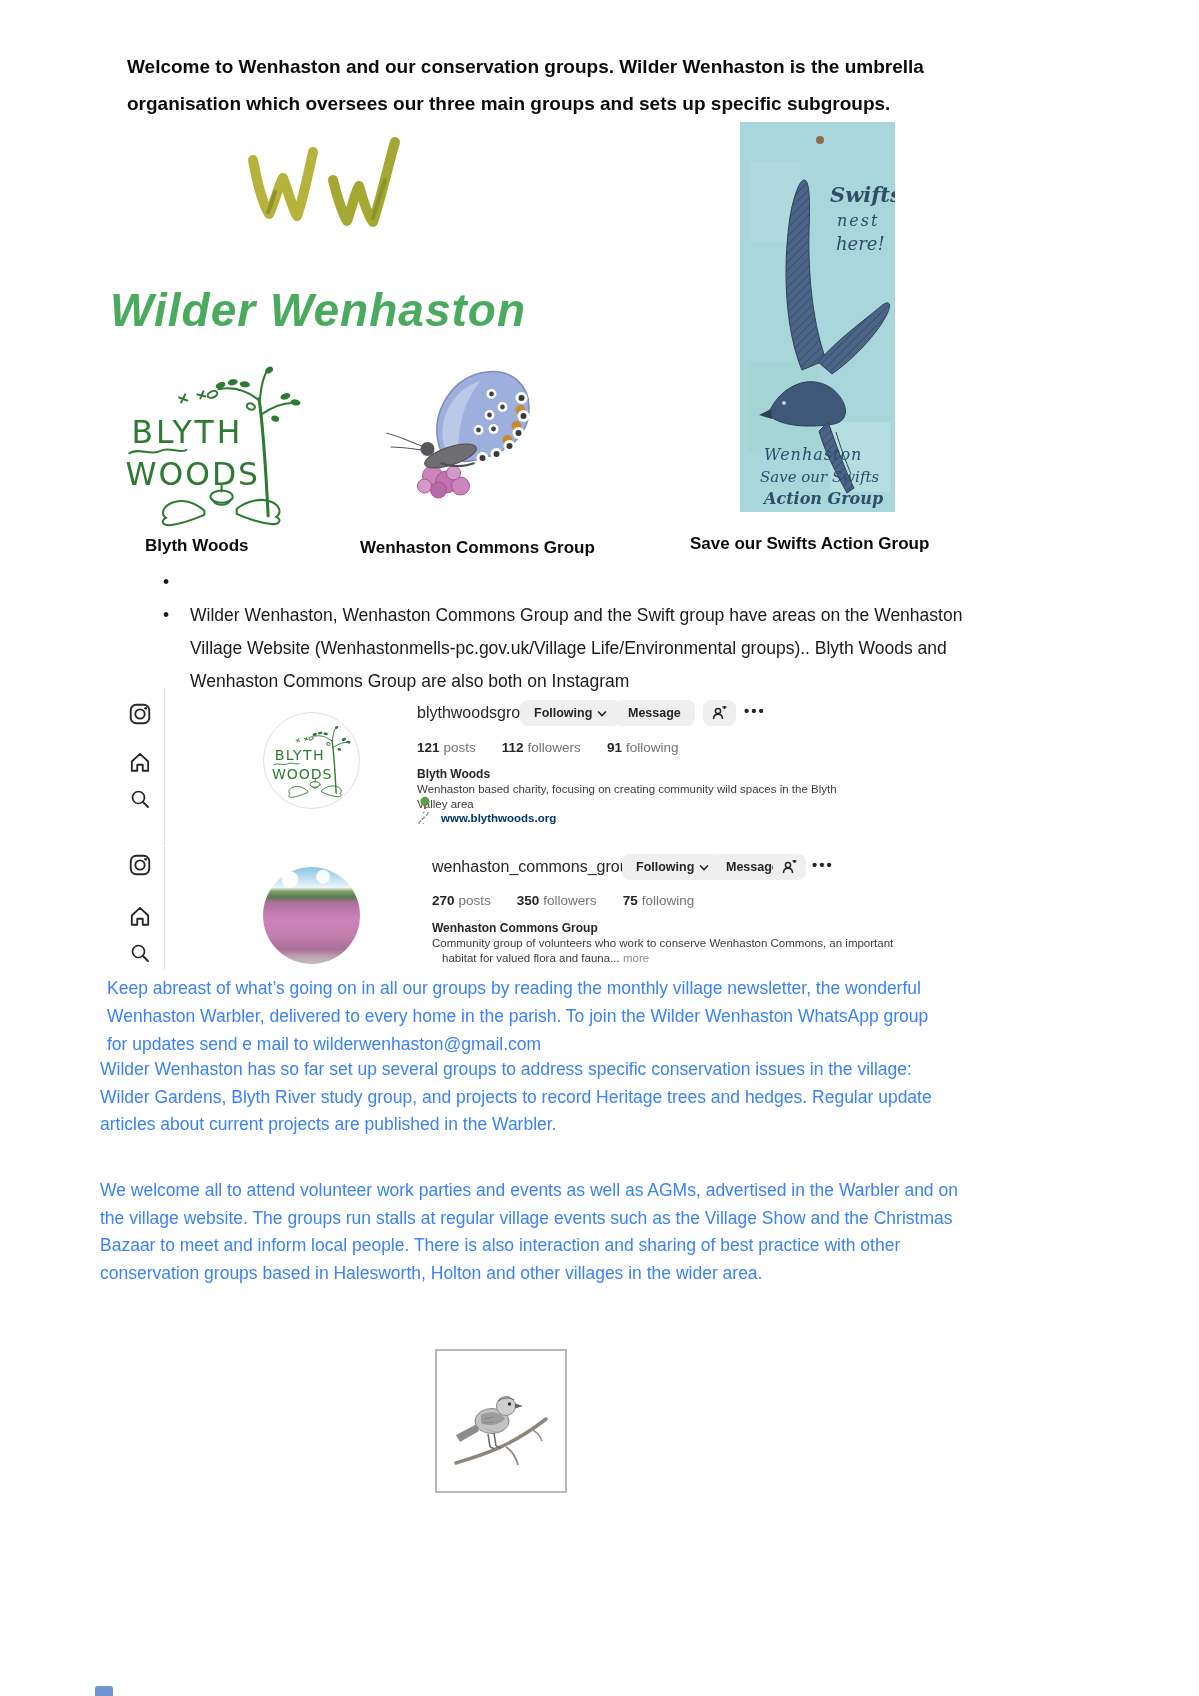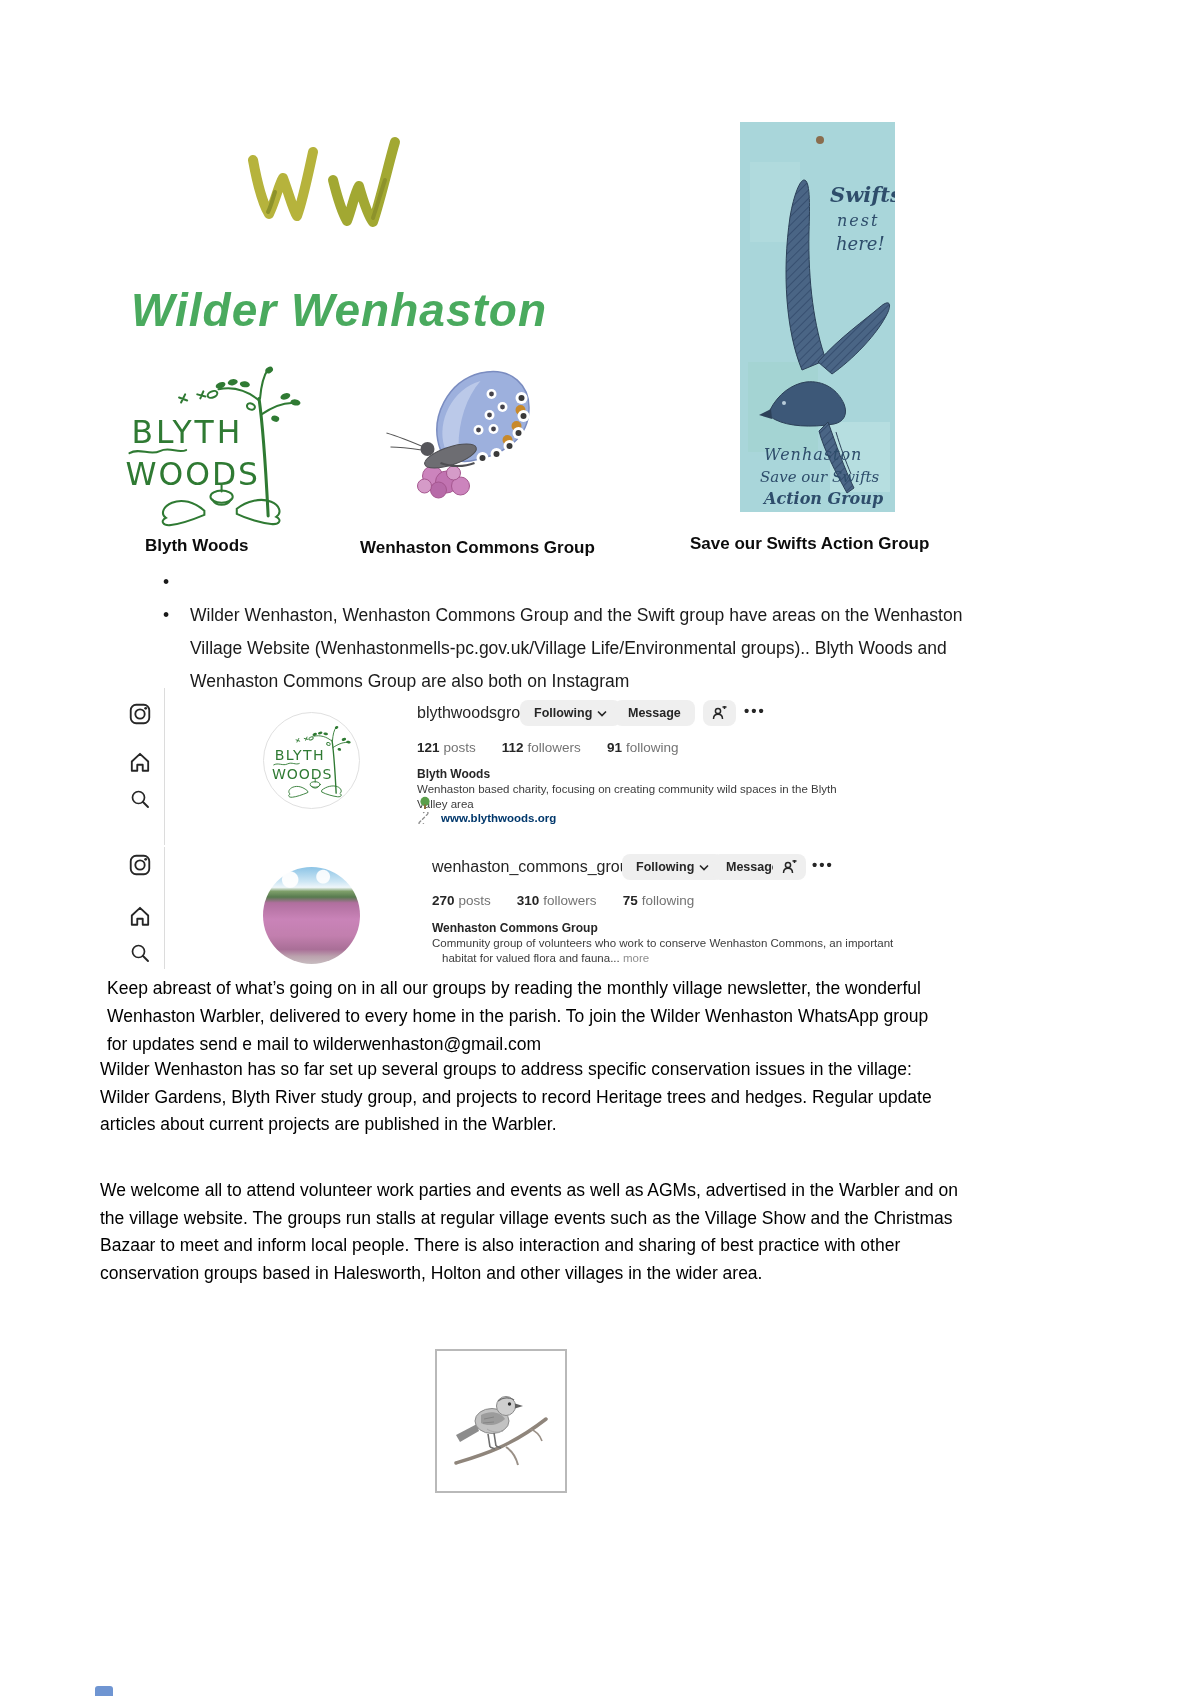--- a/index.html
+++ b/index.html
@@ -5,21 +5,21 @@
   html,body{margin:0;padding:0;background:#e8e8e8;}
   #page{position:relative;width:1199px;height:1696px;background:#ffffff;margin:0 auto;
         font-family:"Liberation Sans",sans-serif;color:#111;overflow:hidden;}
   .abs{position:absolute;}
   .intro{font-size:19px;font-weight:bold;line-height:37px;color:#0c0c0c;}
   .green-heading{font-size:46px;font-weight:bold;font-style:italic;color:#4aaa5e;letter-spacing:1px;}
   .caption{font-size:17px;font-weight:bold;color:#0c0c0c;}
   .bullets{font-size:17.5px;line-height:33px;color:#1a1a1a;}
   .bullets .li{display:flex;}
   .bullets .dot{width:27px;flex:0 0 27px;}
-  .para{font-size:17.5px;line-height:27.5px;color:#000000;}
+  .para{font-size:17.5px;line-height:27.5px;color:#3b82f6;}
   
   .ig-user{font-size:16px;color:#262626;}
   .pill{display:inline-flex;align-items:center;gap:5px;background:#efefef;border-radius:8px;
         font-weight:700;font-size:12.5px;color:#262626;padding:6px 14px;cursor:pointer;}
   .pill-sq{padding:6px 9px;}
   .dots{font-size:15px;font-weight:700;color:#262626;letter-spacing:2px;}
   .stats{display:flex;gap:26px;font-size:13.5px;color:#262626;align-items:baseline;}
   .stats b{font-weight:700;}
   .stats .lbl{color:#737373;margin-left:4px;font-weight:400;}
   .ig-name{font-size:12px;font-weight:700;color:#262626;}
@@ -66,20 +66,21 @@
         <text x="2" y="122" fill="#2f7a33" stroke="none" font-size="31" letter-spacing="2" font-family="DejaVu Sans, sans-serif">WOODS</text>
         <path d="M97,128 v-6"></path>
         <ellipse cx="97" cy="133" rx="11" ry="6"></ellipse>
         <path d="M88,136 a10,9 0 0 0 18,0"></path>
         <path d="M80,147 C70,138 58,135 48,139 C40,142 36,150 42,154 C36,157 39,162 47,161 C56,160 68,156 80,151 Z"></path>
         <path d="M112,145 C122,137 136,134 146,138 C154,141 157,149 151,153 C157,156 154,161 146,160 C137,159 122,155 112,150 Z"></path>
       </g>
     </defs>
   </svg>
 
+  <div class="abs intro" style="left:127px;top:48px;width:836px;">Welcome to Wenhaston and our conservation groups. Wilder Wenhaston is the umbrella organisation which oversees our three main groups and sets up specific subgroups.</div>
 
   <div class="abs" style="left:205px;top:122px;">
     <svg width="260" height="108" viewBox="0 0 260 108">
       <path d="M48,38 C52,60 58,82 64,92 C70,80 74,62 78,56 C84,72 88,88 92,94 C98,78 104,48 108,30" fill="none" stroke="#b6b33c" stroke-width="10" stroke-linecap="round" stroke-linejoin="round"></path>
       <path d="M128,58 C132,74 138,92 142,99 C147,86 150,70 154,64 C158,78 163,94 168,100 C176,76 184,40 190,20" fill="none" stroke="#a2a832" stroke-width="10" stroke-linecap="round" stroke-linejoin="round"></path>
       <path d="M63,90 C66,84 68,76 70,70" fill="none" stroke="#8d922b" stroke-width="4" stroke-linecap="round"></path>
       <path d="M168,96 C172,84 176,70 180,58" fill="none" stroke="#8d922b" stroke-width="4" stroke-linecap="round"></path>
     </svg>
   </div>
 
@@ -109,21 +110,21 @@
         <text x="90" y="80" font-size="21" font-weight="bold">Swifts</text>
         <text x="97" y="104" font-size="16" letter-spacing="2">nest</text>
         <text x="96" y="128" font-size="18">here!</text>
         <text x="24" y="338" font-size="16" letter-spacing="1">Wenhaston</text>
         <text x="20" y="360" font-size="15">Save our Swifts</text>
         <text x="24" y="382" font-size="16" font-weight="bold">Action Group</text>
       </g>
     </svg>
   </div>
 
-  <div class="abs green-heading" style="left:110px;top:283px;margin-left:21px;">Wilder Wenhaston</div>
+  <div class="abs green-heading" style="left:110px;top:283px;">Wilder Wenhaston</div>
 
   <div class="abs" style="left:122px;top:362px;">
     <svg width="185" height="165" viewBox="0 0 180 163">
       <use href="#blyth-art"></use>
     </svg>
   </div>
 
   <div class="abs" style="left:368px;top:355px;">
     <svg width="180" height="150" viewBox="0 0 175 150">
 
@@ -296,21 +297,21 @@
         <line x1="10.5" y1="1" x2="14.5" y2="1" stroke="#262626" stroke-width="1.5"></line>
         <line x1="12.5" y1="-1" x2="12.5" y2="3" stroke="#262626" stroke-width="1.5"></line>
         <circle cx="6" cy="5" r="2.6" fill="none" stroke="#262626" stroke-width="1.5"></circle>
         <path d="M1.5,13 C1.5,9.8 3.6,8.3 6,8.3 C8.4,8.3 10.5,9.8 10.5,13" fill="none" stroke="#262626" stroke-width="1.5"></path>
       </svg>
     </div>
     <div class="abs dots" style="left:812px;top:9px;">•••</div>
 
     <div class="abs stats" style="left:432px;top:46px;">
       <span><b>270</b><span class="lbl">posts</span></span>
-      <span><b>310</b><span class="lbl">followers</span></span>
+      <span><b>350</b><span class="lbl">followers</span></span>
       <span><b>75</b><span class="lbl">following</span></span>
     </div>
 
     <div class="abs ig-name" style="left:432px;top:74px;">Wenhaston Commons Group</div>
     <div class="abs ig-bio" style="left:432px;top:89px;width:470px;">Community group of volunteers who work to conserve Wenhaston Commons, an important</div>
     <div class="abs ig-bio" style="left:432px;top:104px;margin-left:10px;">
       <span>habitat for valued flora and fauna...</span>
       <span class="ig-more">more</span>
     </div>
   </div>

